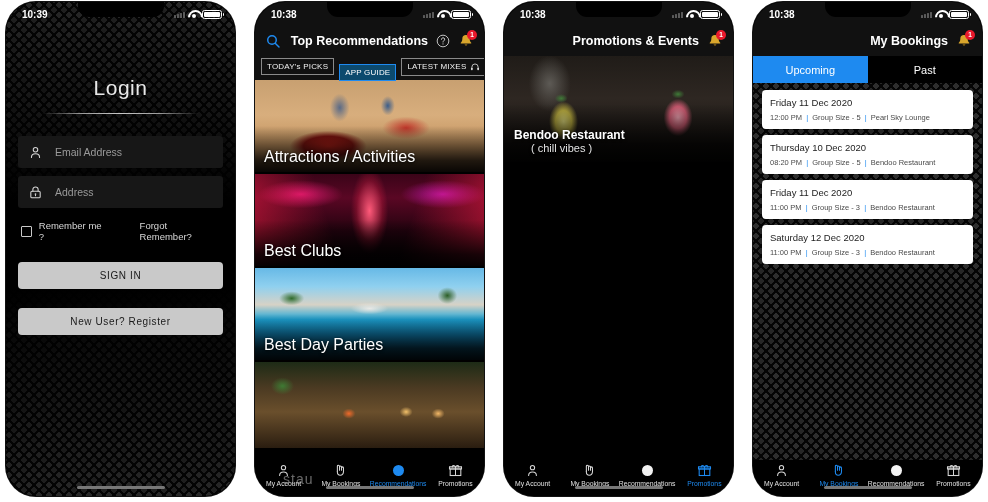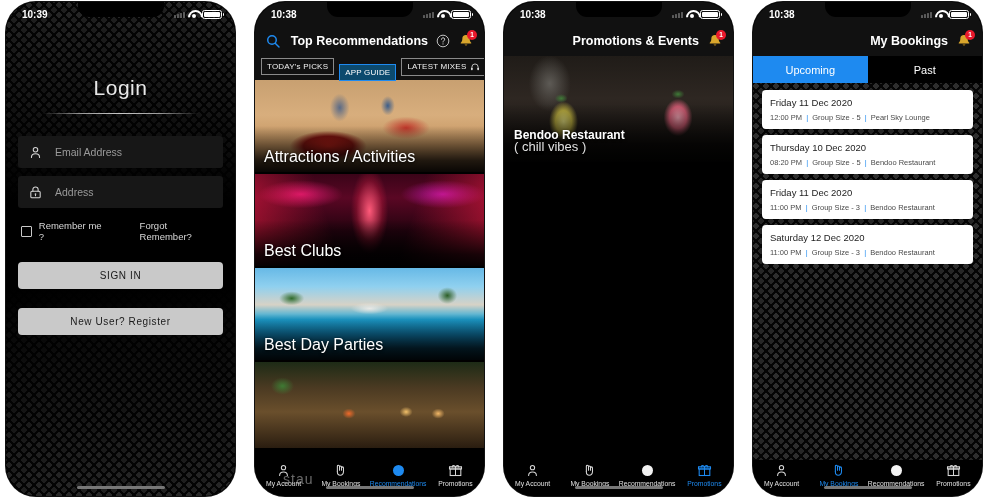--- a/index.html
+++ b/index.html
@@ -264,21 +264,21 @@
   .promo-hero { position:relative; height:106px; width:100%; overflow:hidden; }
   .promo-hero .shade {
     position:absolute;left:0;right:0;bottom:0;height:58px;
     background:linear-gradient(180deg, rgba(0,0,0,0) 0%, rgba(0,0,0,.8) 70%, rgba(0,0,0,.95) 100%);
   }
   .promo-title{
     position:absolute; left:10px; bottom:20px; color:#fff; font-size:12px; font-weight:bold;
     text-shadow:0 1px 3px rgba(0,0,0,.9);
   }
   .promo-sub{
-    position:absolute; left:10px; bottom:8px; color:#e2e2e2; font-size:13px;
+    position:absolute; left:27px; bottom:8px; color:#e2e2e2; font-size:11px;
     text-shadow:0 1px 3px rgba(0,0,0,.9);
   }
   .promo-rest { flex:1; background:#000; }
 
   
   .seg { display:flex; height:27px; flex:0 0 27px; position:relative; z-index:20; }
   .seg .tab {
     flex:1; display:flex;align-items:center;justify-content:center;
     color:#fff; font-size:11px; background:#000;
   }

